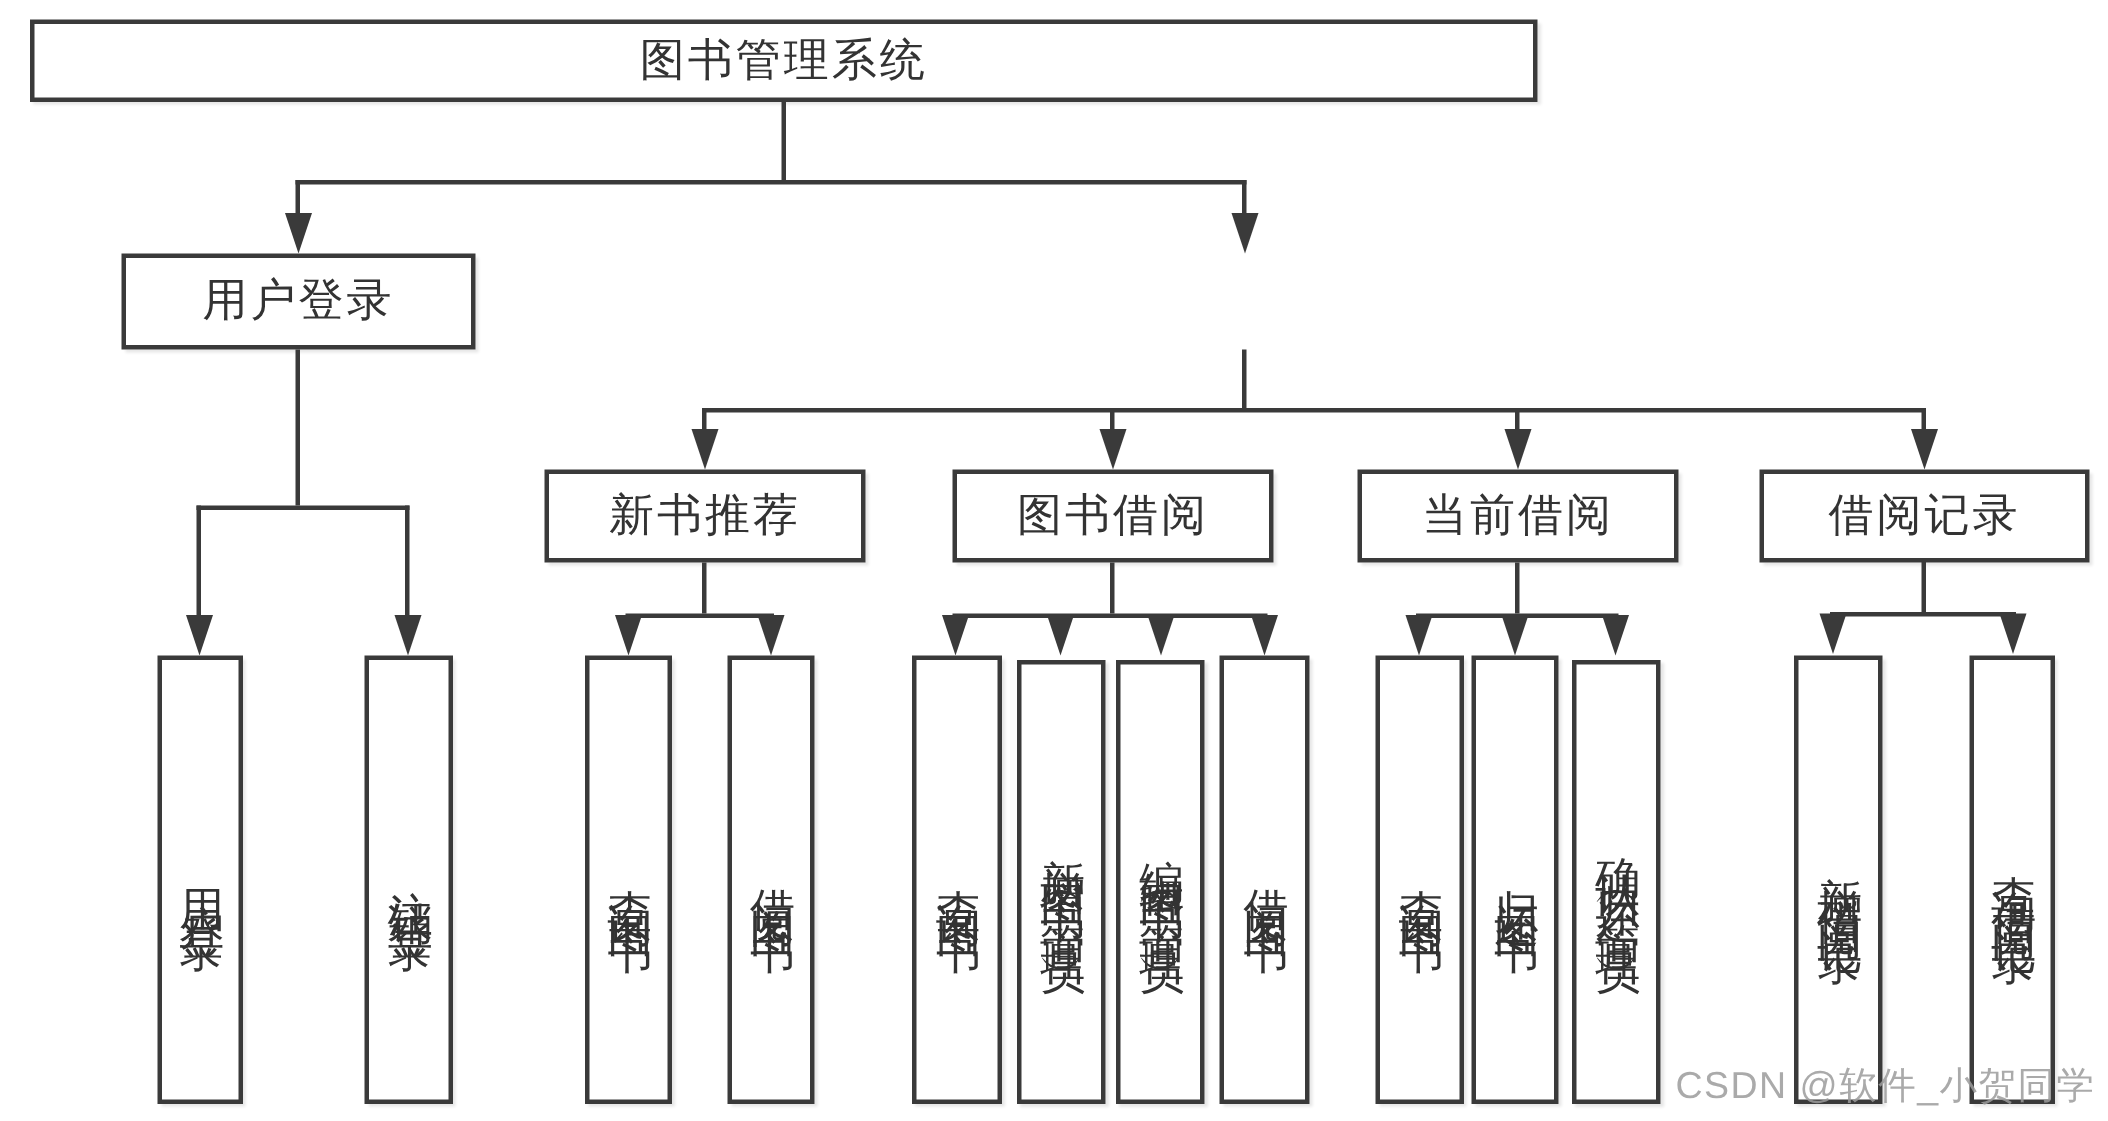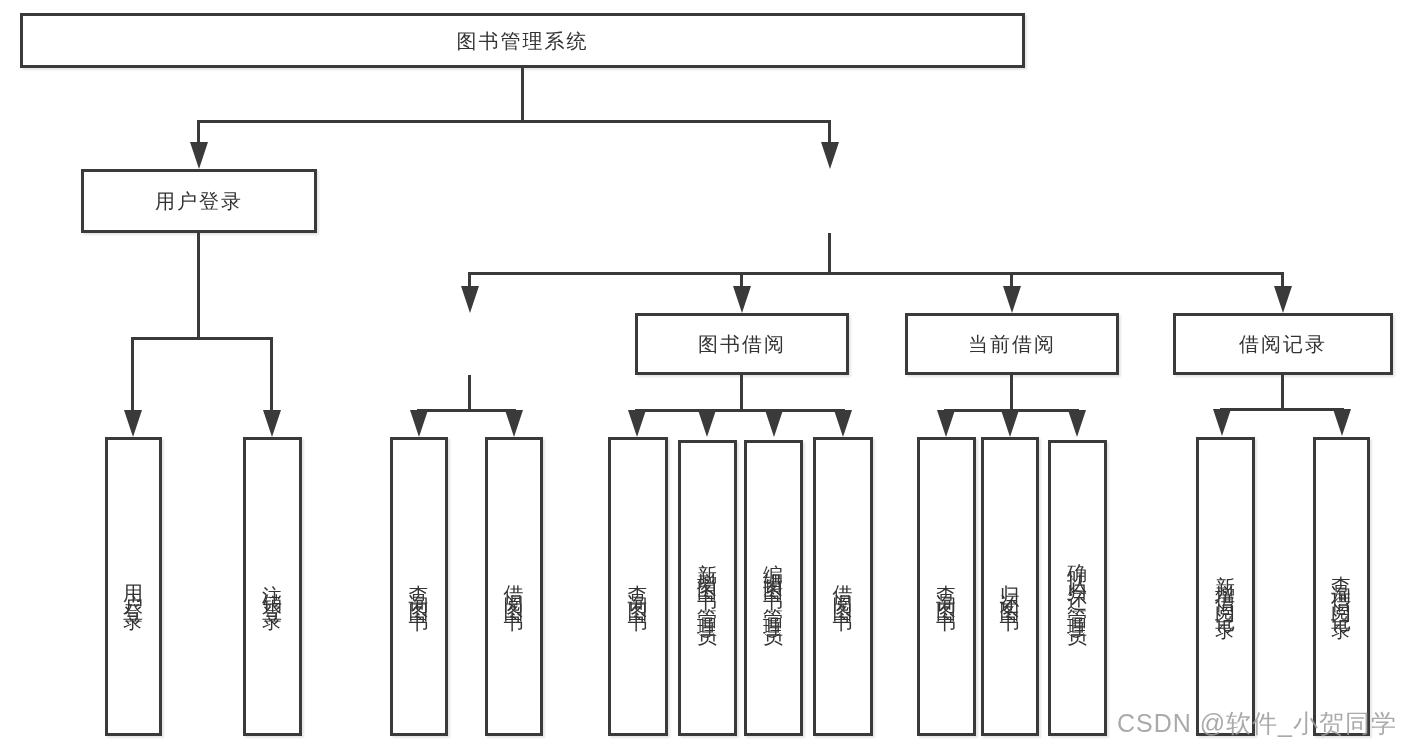--- a/index.html
+++ b/index.html
@@ -6,21 +6,21 @@
   .canvas{
     position:relative;width:1405px;height:747px;background:#ffffff;overflow:hidden;
     font-family:"Liberation Sans","DejaVu Sans",sans-serif;
   }
   .box{
     position:absolute;box-sizing:border-box;border:3px solid #3a3a3a;background:#ffffff;
     display:flex;align-items:center;justify-content:center;
     box-shadow:2px 2px 2px rgba(0,0,0,0.10);
   }
   .lbl{
-    font-size:20px;color:#333333;letter-spacing:2px;white-space:nowrap;line-height:1;
+    font-size:30px;color:#333333;letter-spacing:2px;white-space:nowrap;line-height:1;
   }
   .leaf .lbl{
     writing-mode:vertical-rl;text-orientation:mixed;letter-spacing:9px;
     white-space:normal;
   }
   .vline,.hline{position:absolute;background:#3a3a3a;}
   .arrow{
     position:absolute;width:0;height:0;
     border-left:9px solid transparent;border-right:9px solid transparent;
     border-top:27px solid #3a3a3a;
@@ -61,20 +61,23 @@
   <div class="hline" style="left:468px;top:272px;width:816px;height:3px"></div>
   <div class="vline" style="left:468px;top:272px;width:3px;height:16px"></div>
   <div class="arrow" style="left:461px;top:286px"></div>
   <div class="vline" style="left:740px;top:272px;width:3px;height:16px"></div>
   <div class="arrow" style="left:733px;top:286px"></div>
   <div class="vline" style="left:1010px;top:272px;width:3px;height:16px"></div>
   <div class="arrow" style="left:1003px;top:286px"></div>
   <div class="vline" style="left:1281px;top:272px;width:3px;height:16px"></div>
   <div class="arrow" style="left:1274px;top:286px"></div>
 
+  <div class="box" style="left:363px;top:313px;width:214px;height:62px">
+    <span class="lbl">新书推荐</span>
+  </div>
   <div class="box" style="left:635px;top:313px;width:214px;height:62px">
     <span class="lbl">图书借阅</span>
   </div>
   <div class="box" style="left:905px;top:313px;width:214px;height:62px">
     <span class="lbl">当前借阅</span>
   </div>
   <div class="box" style="left:1173px;top:313px;width:220px;height:62px">
     <span class="lbl">借阅记录</span>
   </div>
 

